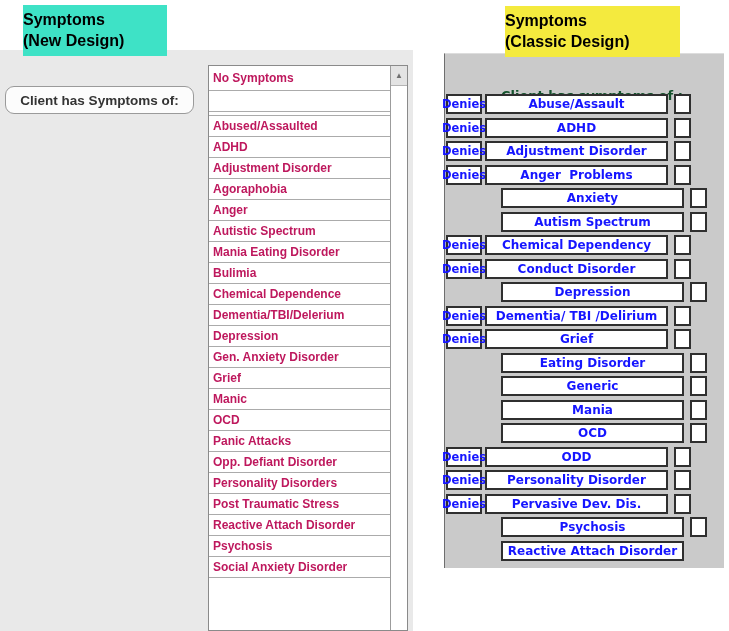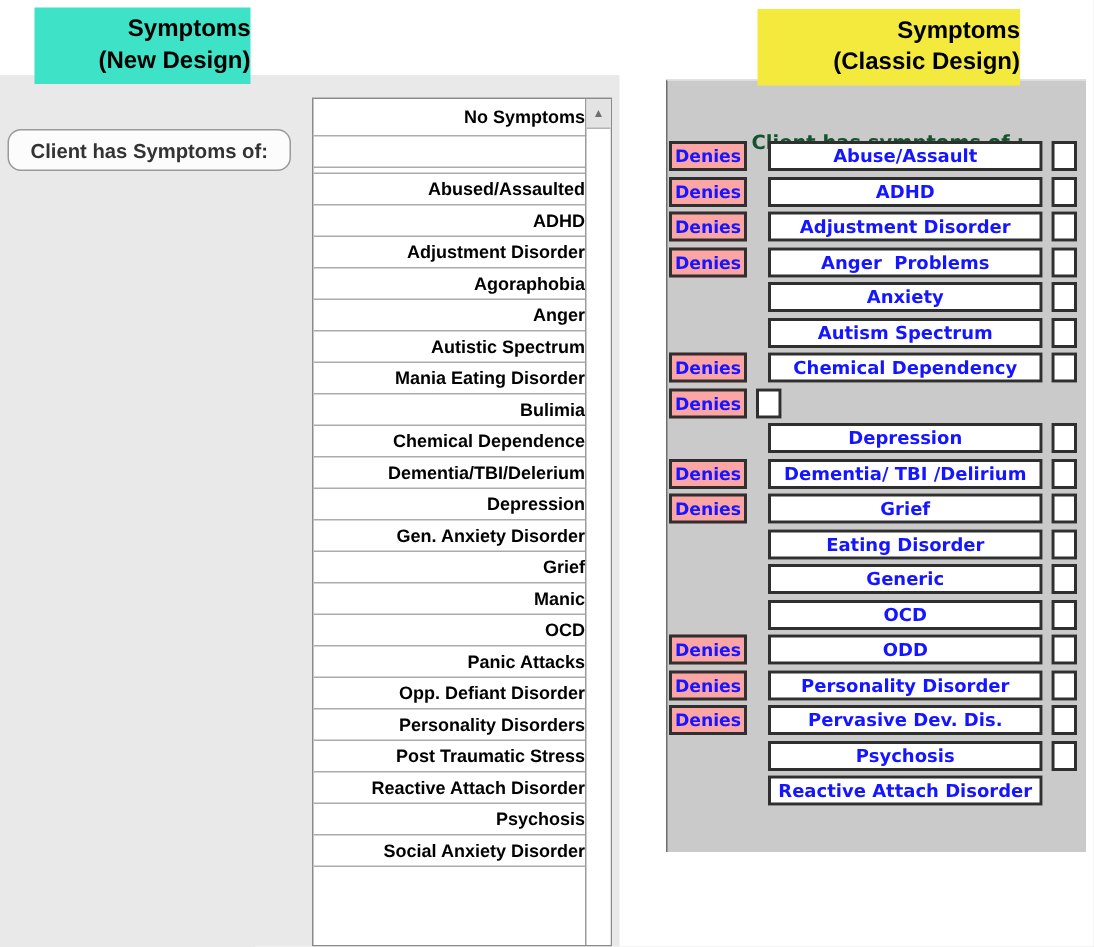--- a/index.html
+++ b/index.html
@@ -4,21 +4,21 @@
 <style>
   * { box-sizing: border-box; }
   html, body { margin: 0; padding: 0; }
   body {
     width: 729px; height: 631px; position: relative; overflow: hidden;
     background: #ffffff; font-family: "Liberation Sans", sans-serif;
     --teal: #3EE2C6; --yellow: #F4EA3E; --blue: #1515FF;
     --lgray: #E9E9E9; --rgray: #CACACA;
   }
   .hl-header {
-    position: absolute; z-index: 5; text-align: right; color: #000;
+    position: absolute; z-index: 5; text-align: left; color: #000;
     font-weight: bold; font-size: 16px; line-height: 21px; padding-top: 4px;
   }
   #hdr-new  { left: 23px; top: 5px; width: 144px; height: 51px; background: var(--teal); }
   #hdr-classic { left: 505px; top: 6px; width: 175px; height: 51px; background: var(--yellow); }
 
   
   .left-panel {
     position: absolute; left: 0; top: 50px; width: 413px; height: 581px;
     background: var(--lgray);
   }
@@ -28,22 +28,22 @@
     display: flex; align-items: center; justify-content: center;
     font-weight: bold; font-size: 13.5px; color: #333;
   }
   .listbox {
     position: absolute; left: 208px; top: 65px; width: 200px; height: 566px;
     background: #fff; border: 1px solid #8a8a8a; display: flex; z-index: 2;
   }
   .list-items { flex: 1; overflow: hidden; }
   .list-item {
     height: 21px; border-bottom: 1px solid #ABABAB; padding-left: 4px;
-    font-weight: bold; font-size: 12px; line-height: 20px; color: #000000;
-    white-space: nowrap; overflow: hidden; text-align: right;
+    font-weight: bold; font-size: 12px; line-height: 20px; color: #be185d;
+    white-space: nowrap; overflow: hidden;
   }
   .list-item.first { height: 25px; line-height: 24px; }
   .list-gap { height: 4px; border-bottom: 1px solid #ABABAB; }
   .scrollbar {
     width: 17px; background: #fff; border-left: 1px solid #9c9c9c;
     display: flex; flex-direction: column;
   }
   .scroll-btn {
     height: 20px; background: #E3E3E3; border-bottom: 1px solid #b4b4b4;
     display: flex; align-items: center; justify-content: center;
@@ -57,28 +57,28 @@
   }
   .subtitle {
     position: absolute; top: 9px; left: 56px; width: 183px; text-align: left;
     font-family: "DejaVu Sans", sans-serif; font-weight: bold; font-size: 13px; color: #14532d;
     white-space: nowrap;
     margin-top: 25px;
   }
   .c-rows { position: absolute; left: 0; top: 40px; width: 280px; }
   .c-row { display: flex; height: 20px; margin-bottom: 3.5px; align-items: stretch; }
   .denies-btn {
-    width: 52px; margin-left: 1px; border: 2px solid #2f2f2f; background: #fca5a5;
+    width: 36px; margin-left: 1px; border: 2px solid #2f2f2f; background: #ffffff;
     color: var(--blue); font-family: "DejaVu Sans", sans-serif; font-weight: bold;
     font-size: 11.5px; display: flex; align-items: center; justify-content: center;
     cursor: pointer; white-space: nowrap;
   }
   .denies-spacer { width: 52px; margin-left: 1px; }
   .symptom-btn {
-    width: 183px; margin-left: 14px; border: 2px solid #2f2f2f; background: #fff;
+    width: 183px; margin-left: 3px; border: 2px solid #2f2f2f; background: #fff;
     color: var(--blue); font-family: "DejaVu Sans", sans-serif; font-weight: bold;
     font-size: 12px; display: flex; align-items: center; justify-content: center;
     cursor: pointer; white-space: pre; overflow: hidden;
   }
   .checkbox { width: 17px; margin-left: 6px; border: 2px solid #2f2f2f; background: #fff; cursor: pointer; }
 </style>
 </head>
 <body style="--teal: #3EE2C6; --yellow: #F4EA3E; --blue: #1515FF; --lgray: #E9E9E9; --rgray: #CACACA;">
 
 <div class="hl-header" id="hdr-new">
@@ -161,20 +161,21 @@
         <div class="symptom-btn">Autism Spectrum</div>
         <div class="checkbox"></div>
       </div>
       <div class="c-row">
         <div class="denies-btn">Denies</div>
         <div class="symptom-btn">Chemical Dependency</div>
         <div class="checkbox"></div>
       </div>
       <div class="c-row">
         <div class="denies-btn">Denies</div>
+        <div class="symptom-btn">Conduct Disorder</div>
         <div class="checkbox"></div>
       </div>
       <div class="c-row">
         <div class="denies-spacer"></div>
         <div class="symptom-btn">Depression</div>
         <div class="checkbox"></div>
       </div>
       <div class="c-row">
         <div class="denies-btn">Denies</div>
         <div class="symptom-btn">Dementia/ TBI /Delirium</div>
@@ -190,20 +191,25 @@
         <div class="symptom-btn">Eating Disorder</div>
         <div class="checkbox"></div>
       </div>
       <div class="c-row">
         <div class="denies-spacer"></div>
         <div class="symptom-btn">Generic</div>
         <div class="checkbox"></div>
       </div>
       <div class="c-row">
         <div class="denies-spacer"></div>
+        <div class="symptom-btn">Mania</div>
+        <div class="checkbox"></div>
+      </div>
+      <div class="c-row">
+        <div class="denies-spacer"></div>
         <div class="symptom-btn">OCD</div>
         <div class="checkbox"></div>
       </div>
       <div class="c-row">
         <div class="denies-btn">Denies</div>
         <div class="symptom-btn">ODD</div>
         <div class="checkbox"></div>
       </div>
       <div class="c-row">
         <div class="denies-btn">Denies</div>

